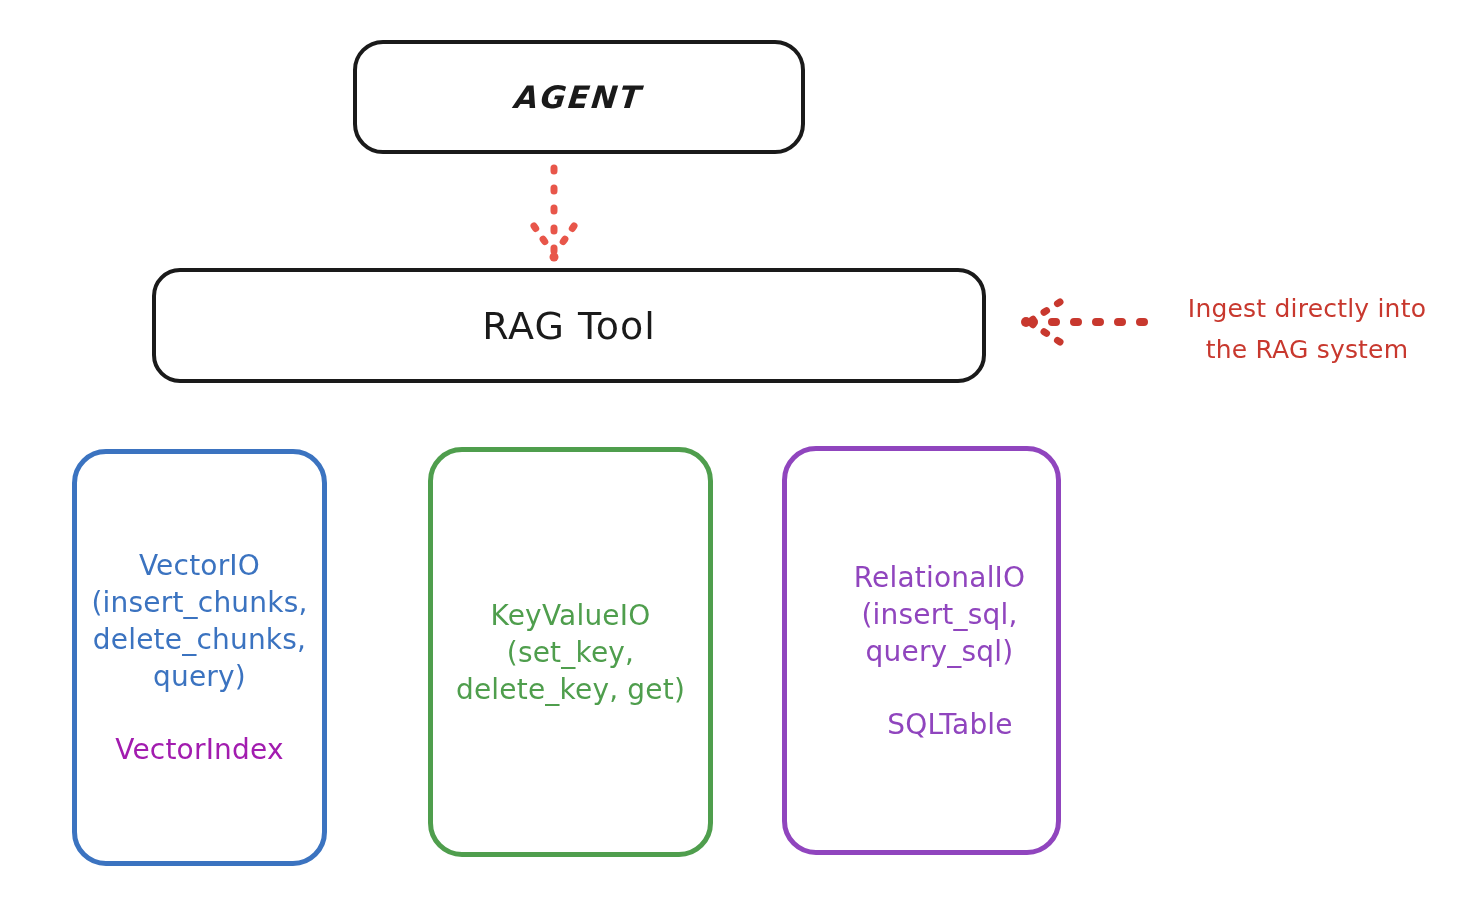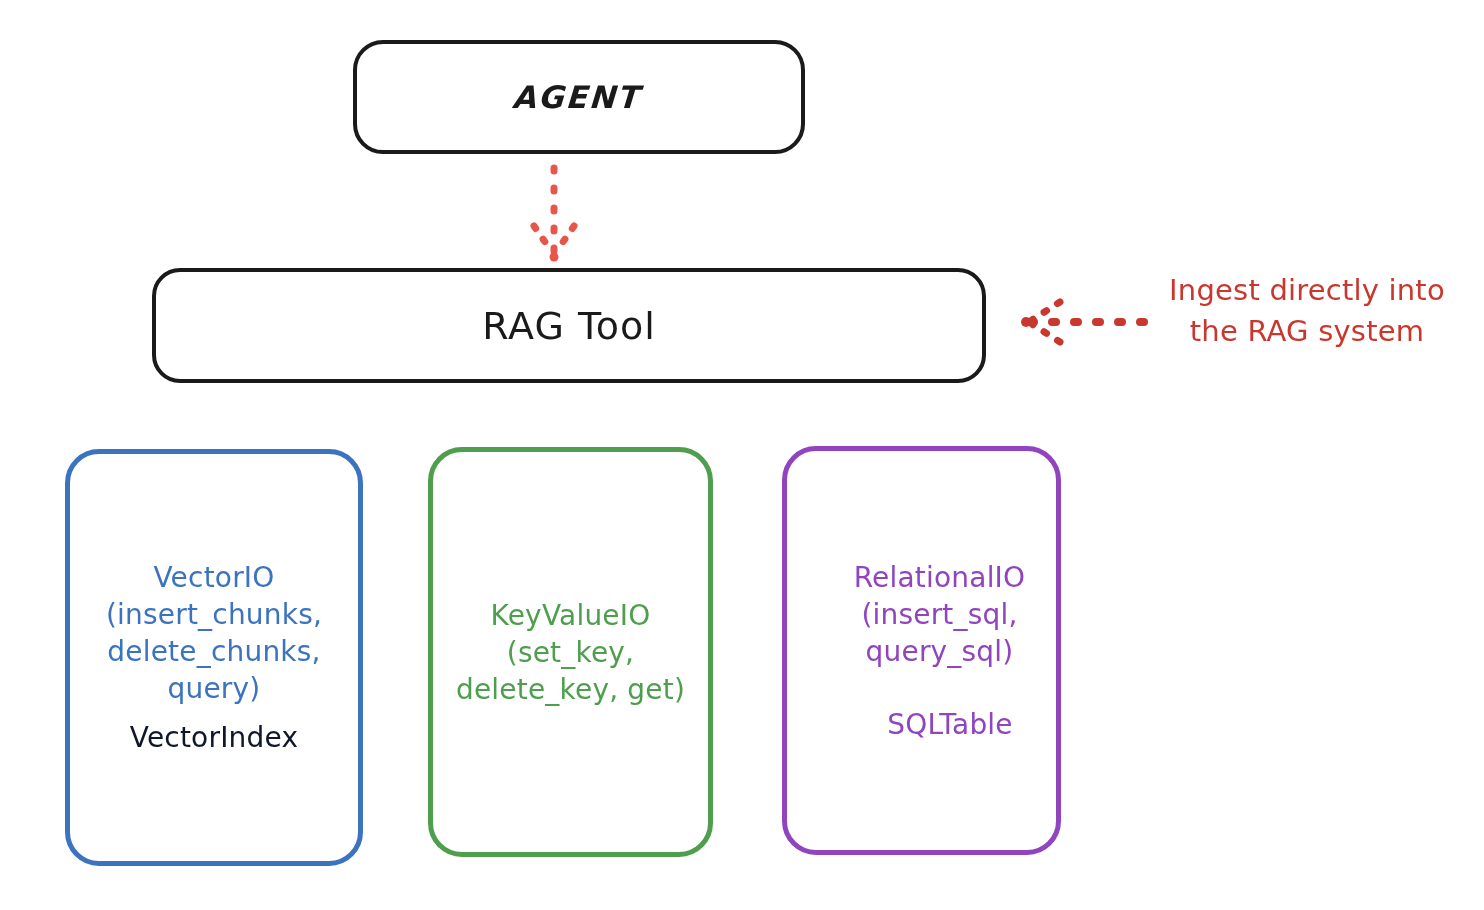--- a/index.html
+++ b/index.html
@@ -87,23 +87,23 @@
     font-size: 28px;
     font-weight: 500;
     line-height: 37px;
     letter-spacing: 0.2px;
   }
   .node-leaf .label.sub {
     margin-top: 36px;
   }
 
   #vectorio-node {
-    left: 65px;
+    left: 72px;
     top: 449px;
-    width: 298px;
+    width: 255px;
     height: 417px;
   }
   #keyvalueio-node {
     left: 428px;
     top: 447px;
     width: 285px;
     height: 410px;
   }
   #relationalio-node {
     left: 782px;
@@ -120,25 +120,25 @@
     top: 0;
     width: 1484px;
     height: 910px;
     pointer-events: none;
   }
 
   
   #ingest-annotation {
     position: absolute;
     left: 1140px;
-    top: 270px;
+    top: 288px;
     width: 334px;
     text-align: center;
     font-family: "DejaVu Sans", sans-serif;
-    font-size: 29px;
+    font-size: 25px;
     font-weight: 500;
     line-height: 41px;
     letter-spacing: 0.2px;
     white-space: pre-line;
   }
 </style>
 </head>
 <body>
 
 <div id="canvas" style="background: rgb(255, 255, 255);">
@@ -149,21 +149,21 @@
 
   <div class="node node-black" id="ragtool-node" style="border-color: rgb(26, 26, 26);">
     <div class="label" style="color: rgb(26, 26, 26);">RAG Tool</div>
   </div>
 
   <div class="node node-leaf" id="vectorio-node" style="border-color: rgb(59, 115, 192);">
     <div class="label" style="color: rgb(59, 115, 192);">VectorIO
 (insert_chunks,
 delete_chunks,
 query)</div>
-    <div class="label sub" style="color: #0f172a; margin-top: 12px;">VectorIndex</div>
+    <div class="label sub" style="color: #a21caf;">VectorIndex</div>
   </div>
 
   <div class="node node-leaf" id="keyvalueio-node" style="border-color: rgb(79, 158, 77);">
     <div class="label" style="color: rgb(79, 158, 77);">KeyValueIO
 (set_key,
 delete_key, get)</div>
   </div>
 
   <div class="node node-leaf" id="relationalio-node" style="border-color: rgb(144, 69, 190);">
     <div class="label" style="color: rgb(144, 69, 190);">RelationalIO

